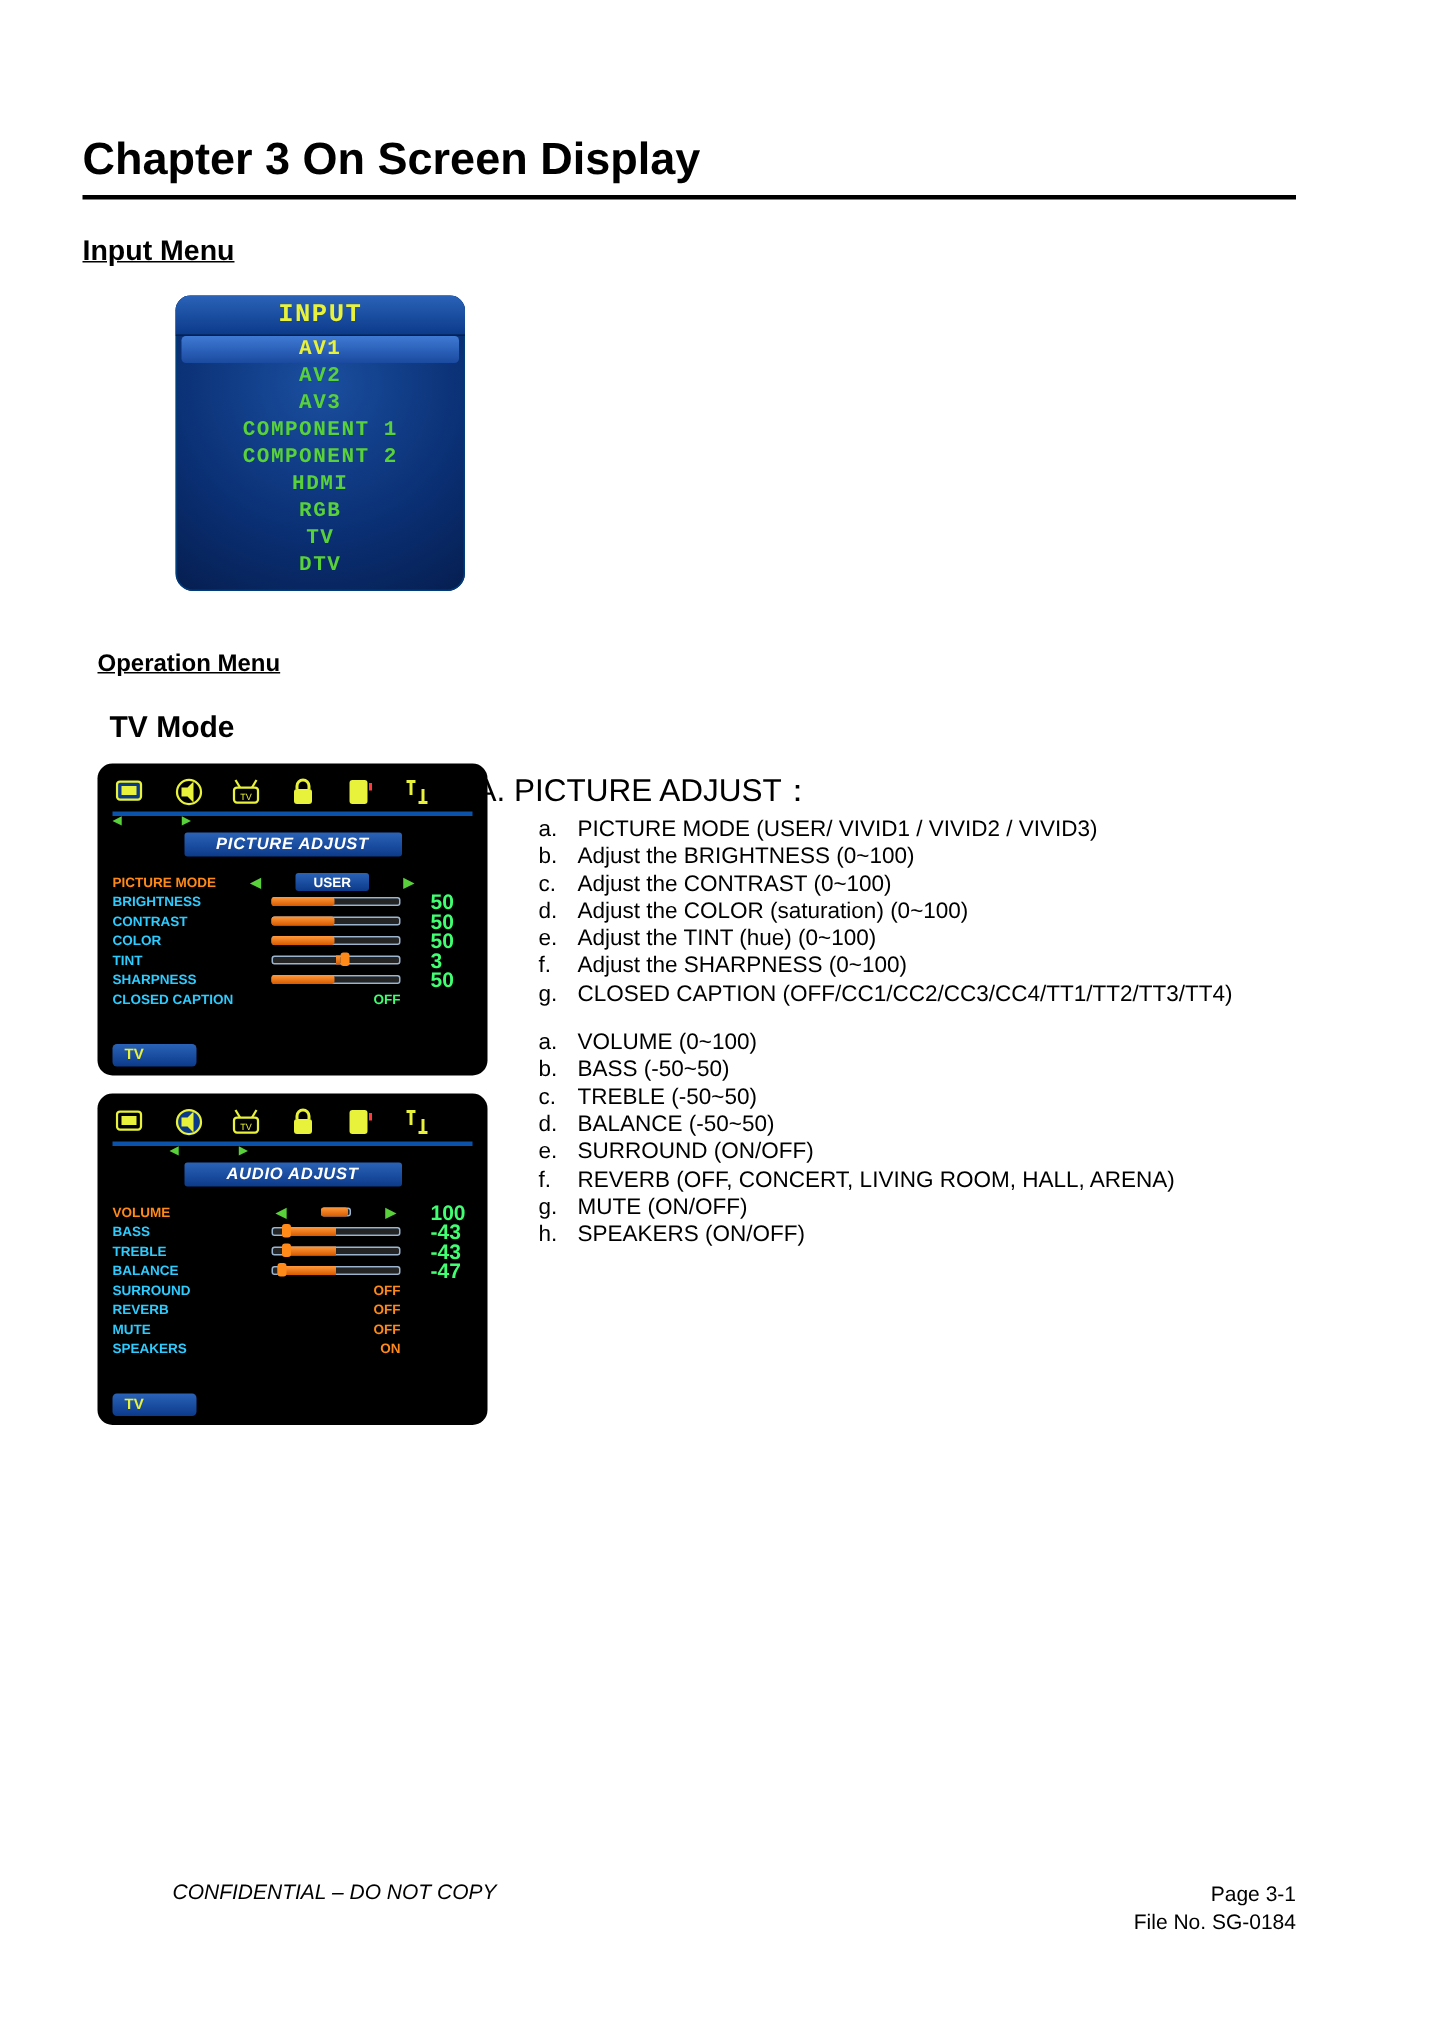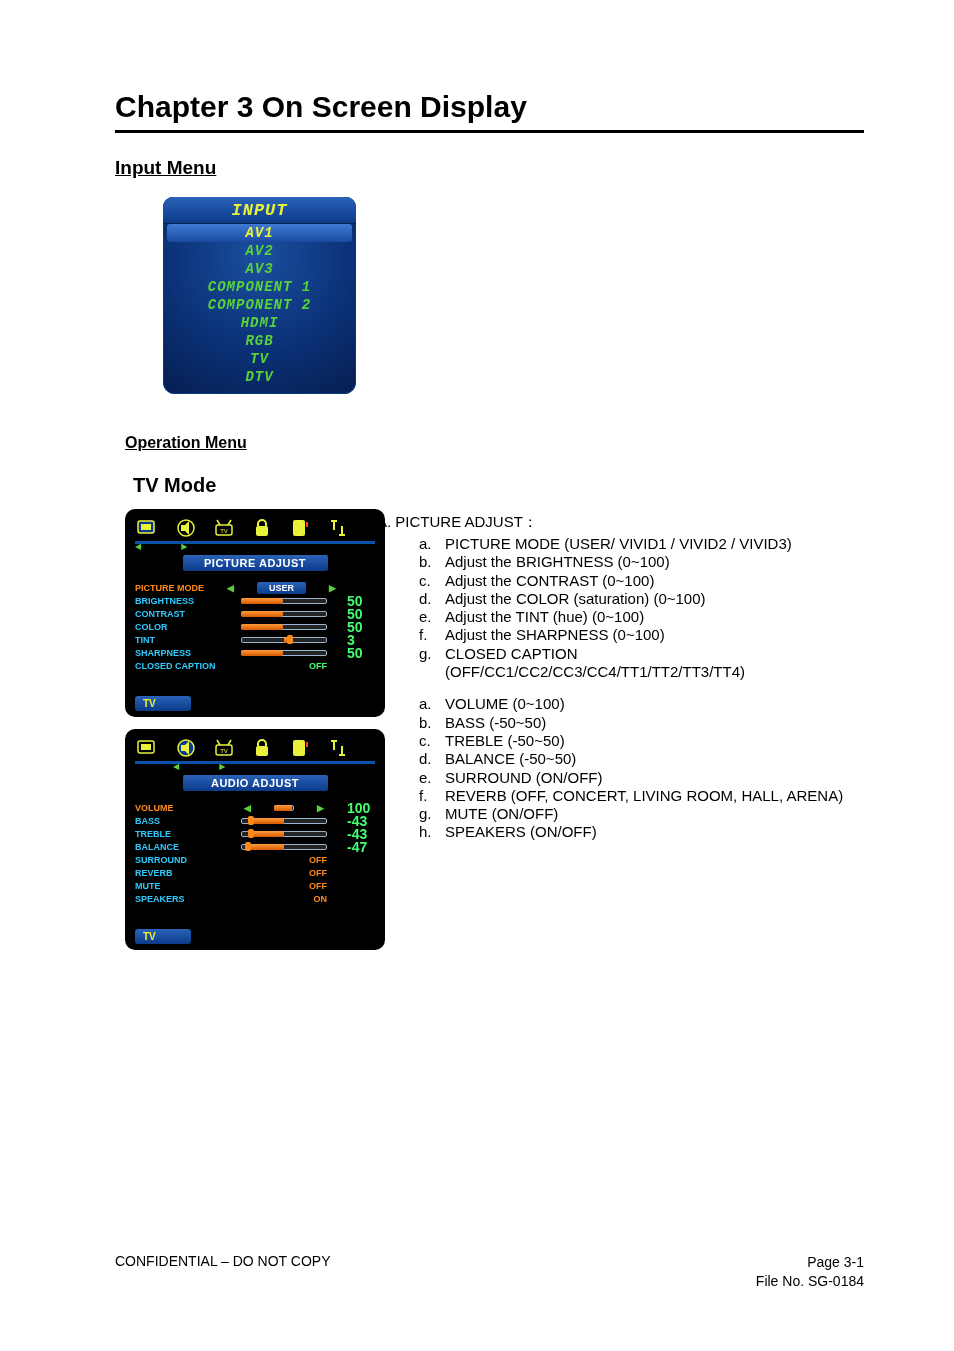--- a/index.html
+++ b/index.html
@@ -7,21 +7,21 @@
     padding: 0;
     background: #fff;
     font-family: Arial, Helvetica, sans-serif;
     color: #000;
     width: 954px;
     height: 1351px;
     position: relative;
     box-sizing: border-box;
   }
   .page {
-    padding: 90px 90px 0 115px;
+    padding: 90px 90px 0 55px;
     box-sizing: border-box;
   }
   .chapter-title {
     font-size: 30px;
     font-weight: bold;
     margin: 0 0 6px 0;
   }
   .hr {
     border: 0;
     border-top: 3px solid #000;
@@ -41,27 +41,26 @@
   }
   .tv-mode {
     font-size: 20px;
     font-weight: bold;
     margin: 0 0 12px 18px;
   }
 
   
   .input-panel {
     width: 193px;
-    margin: 0 0 0 48px;
+    margin: 0 0 0 62px;
     border-radius: 10px 10px 12px 12px;
     overflow: hidden;
     box-shadow: 0 0 0 1px #003b7a inset;
     background: radial-gradient(circle at 50% 30%, #1a4fa0 0%, #0a2f73 60%, #061e50 100%);
     padding-bottom: 8px;
-    font-style: italic;
   }
   .input-header {
     background: linear-gradient(#2a63b8, #0c3a8a);
     text-align: center;
     color: #e8f23a;
     font-weight: bold;
     font-family: "Courier New", monospace;
     font-size: 17px;
     padding: 4px 0 3px 0;
     border-bottom: 1px solid #00224f;
@@ -142,20 +141,21 @@
     margin: 14px auto 8px auto;
     width: 145px;
     background: linear-gradient(#2a63b8, #0c3a8a);
     color: #fff;
     font-weight: bold;
     font-size: 11px;
     text-align: center;
     padding: 2px 0;
     border-radius: 2px;
     letter-spacing: 0.5px;
+    font-style: italic;
   }
   .osd-body {
     padding: 2px 10px 18px 10px;
   }
   .osd-row {
     display: flex;
     align-items: center;
     height: 13px;
     font-weight: bold;
     font-size: 9px;
@@ -233,21 +233,21 @@
     font-weight: bold;
     font-size: 10px;
     padding: 2px 8px;
     border-radius: 3px;
     width: 40px;
     margin-bottom: 6px;
   }
 
   
   .rt-title {
-    font-size: 15px;
+    font-size: 21px;
     margin: 4px 0 3px -22px;
   }
   .rt-list {
     list-style: none;
     padding: 0;
     margin: 0 0 14px 0;
     font-size: 15px;
     line-height: 1.22;
   }
   .rt-list li {
@@ -263,21 +263,21 @@
   }
   .footer {
     position: absolute;
     left: 115px;
     right: 90px;
     bottom: 60px;
     font-size: 14px;
     display: flex;
     justify-content: space-between;
   }
-  .footer .left { }
+  .footer .left { font-style: italic; }
   .footer .right { text-align: right; line-height: 1.35; }
 </style>
 </head>
 <body>
 
 <div class="page">
   <h1 class="chapter-title">Chapter 3    On Screen Display</h1>
   <hr class="hr">
 
   <div class="section-title">Input Menu</div>

